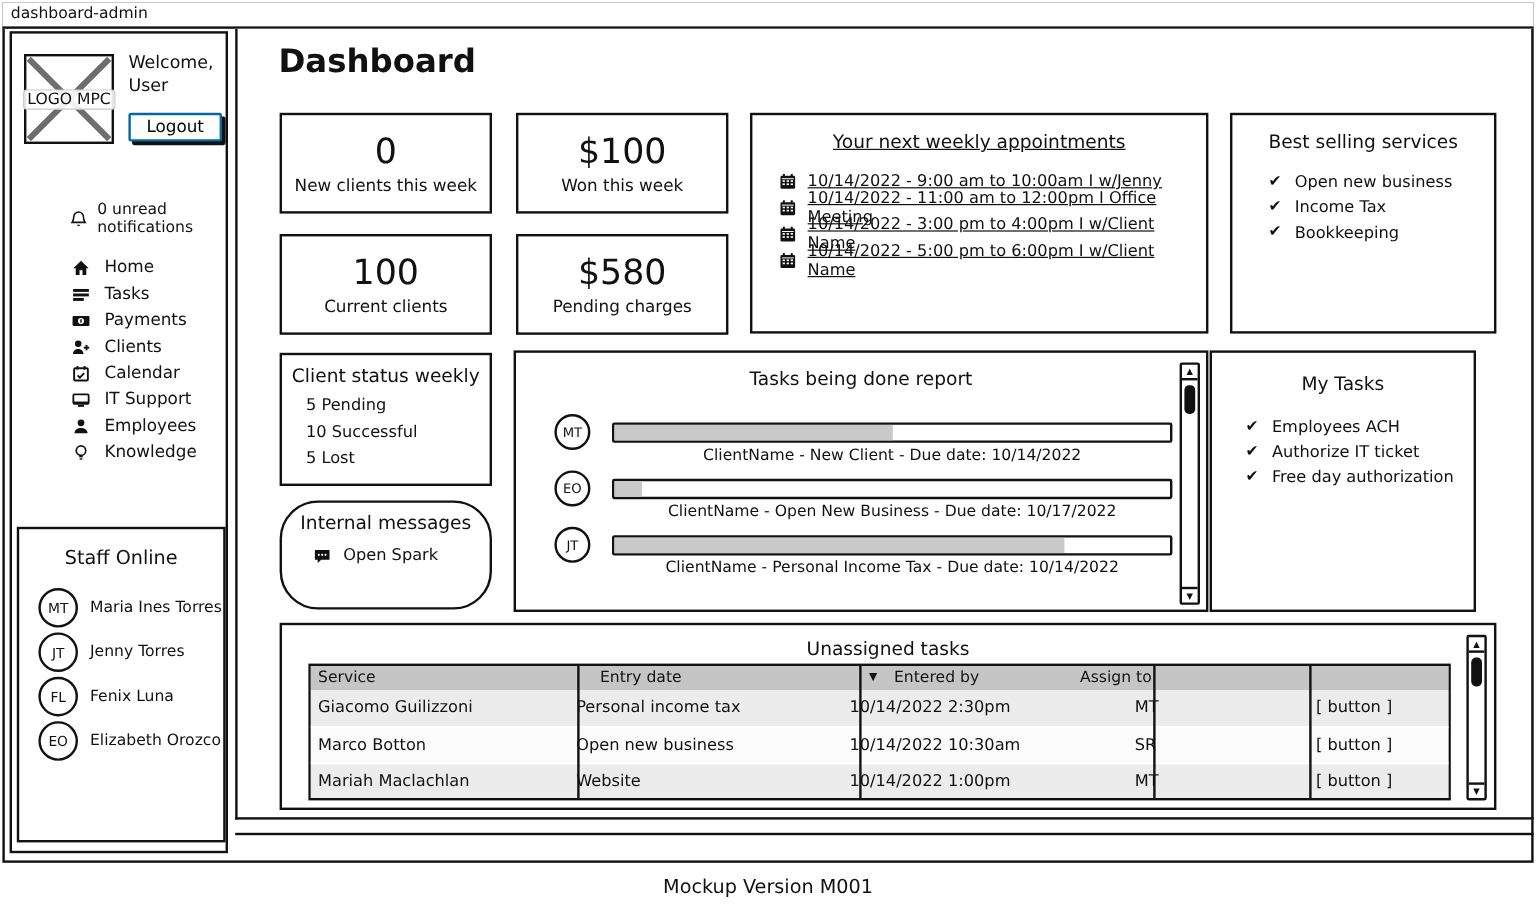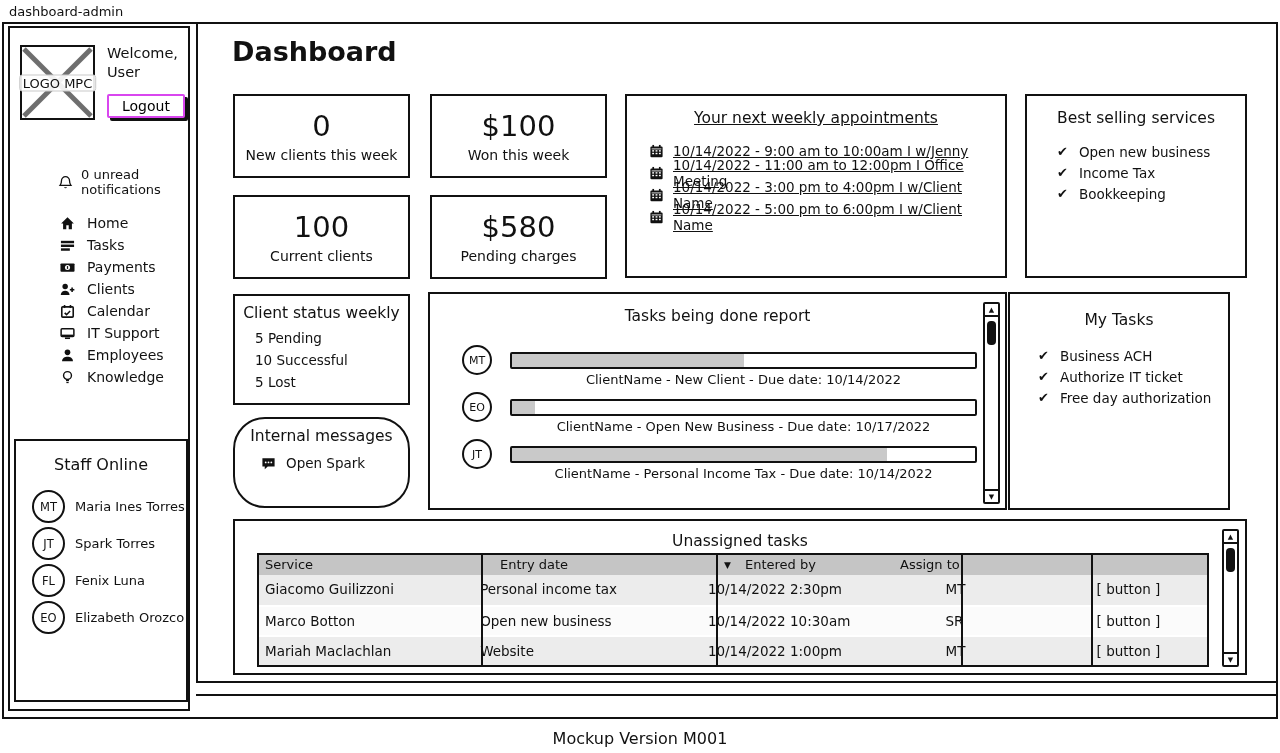--- a/index.html
+++ b/index.html
@@ -12,21 +12,21 @@
   .titlebar { left:2px; top:2px; width:1276px; height:22px; border-bottom:2px solid #111; font-size:13px; line-height:19px; padding-left:7px; background:#fff; }
   .main-underline { left:196px; top:694px; width:1082px; border-top:2px solid #111; }
   .footer-caption { left:0; top:729px; width:1280px; text-align:center; font-size:16px; }
 
   
   .sidebar { left:8px; top:26px; width:182px; height:685px; border:2px solid #111; background:#fff; }
   .logo-box { left:10px; top:17px; width:75px; height:75px; border:2px solid #111; }
   .logo-box svg { position:absolute; left:0; top:0; }
   .logo-label { position:absolute; left:50%; top:50%; transform:translate(-50%,-50%); font-size:13px; background:rgba(255,255,255,.9); border:1px solid #c9c9c9; border-radius:3px; padding:0 3px; white-space:nowrap; }
   .welcome { left:97px; top:16px; font-size:14.5px; line-height:19px; }
-  .logout-btn { left:97px; top:66px; background:#fff; border:2px solid #d946ef; border-radius:2px; box-shadow:3px 3px 0 #111; font-size:14px; padding:2px 13px; font-family:inherit; cursor:pointer; }
+  .logout-btn { left:97px; top:66px; background:#fff; border:2px solid #0369a1; border-radius:2px; box-shadow:3px 3px 0 #111; font-size:14px; padding:2px 13px; font-family:inherit; cursor:pointer; }
   .notif-row { left:48px; top:139px; display:flex; align-items:center; gap:8px; font-size:13px; }
   .nav { left:50px; top:184px; }
   .nav-item { display:flex; align-items:center; gap:12px; height:22px; font-size:14px; cursor:pointer; }
   .ico16 { width:15px; height:15px; flex:0 0 15px; }
   .staff-box { left:4px; top:411px; width:174px; height:263px; border:2px solid #111; }
   .staff-title { margin-top:14px; text-align:center; font-size:16px; }
   .staff-list { margin:14px 0 0 16px; }
   .staff-row { display:flex; align-items:center; gap:10px; height:37px; }
   .avatar { width:33px; height:33px; border:2px solid #111; border-radius:50%; background:#fff; display:flex; align-items:center; justify-content:center; font-size:11.5px; flex:0 0 33px; }
   .staff-name { font-size:13px; }
@@ -257,21 +257,21 @@
     <div class="staff-title">Staff Online</div>
     <div class="staff-list">
 
         <div class="staff-row">
           <span class="avatar">MT</span>
           <span class="staff-name">Maria Ines Torres</span>
         </div>
 
         <div class="staff-row">
           <span class="avatar">JT</span>
-          <span class="staff-name">Spark Torres</span>
+          <span class="staff-name">Jenny Torres</span>
         </div>
 
         <div class="staff-row">
           <span class="avatar">FL</span>
           <span class="staff-name">Fenix Luna</span>
         </div>
 
         <div class="staff-row">
           <span class="avatar">EO</span>
           <span class="staff-name">Elizabeth Orozco</span>
@@ -420,21 +420,21 @@
     <div class="vs-btn vs-down">▼</div>
   </div>
 </div>
 
 <div class="panel my-tasks">
   <div class="panel-title">My Tasks</div>
   <div class="check-list">
 
       <div class="check-item">
         <span class="check-glyph">✔</span>
-        <span>Business ACH</span>
+        <span>Employees ACH</span>
       </div>
 
       <div class="check-item">
         <span class="check-glyph">✔</span>
         <span>Authorize IT ticket</span>
       </div>
 
       <div class="check-item">
         <span class="check-glyph">✔</span>
         <span>Free day authorization</span>

